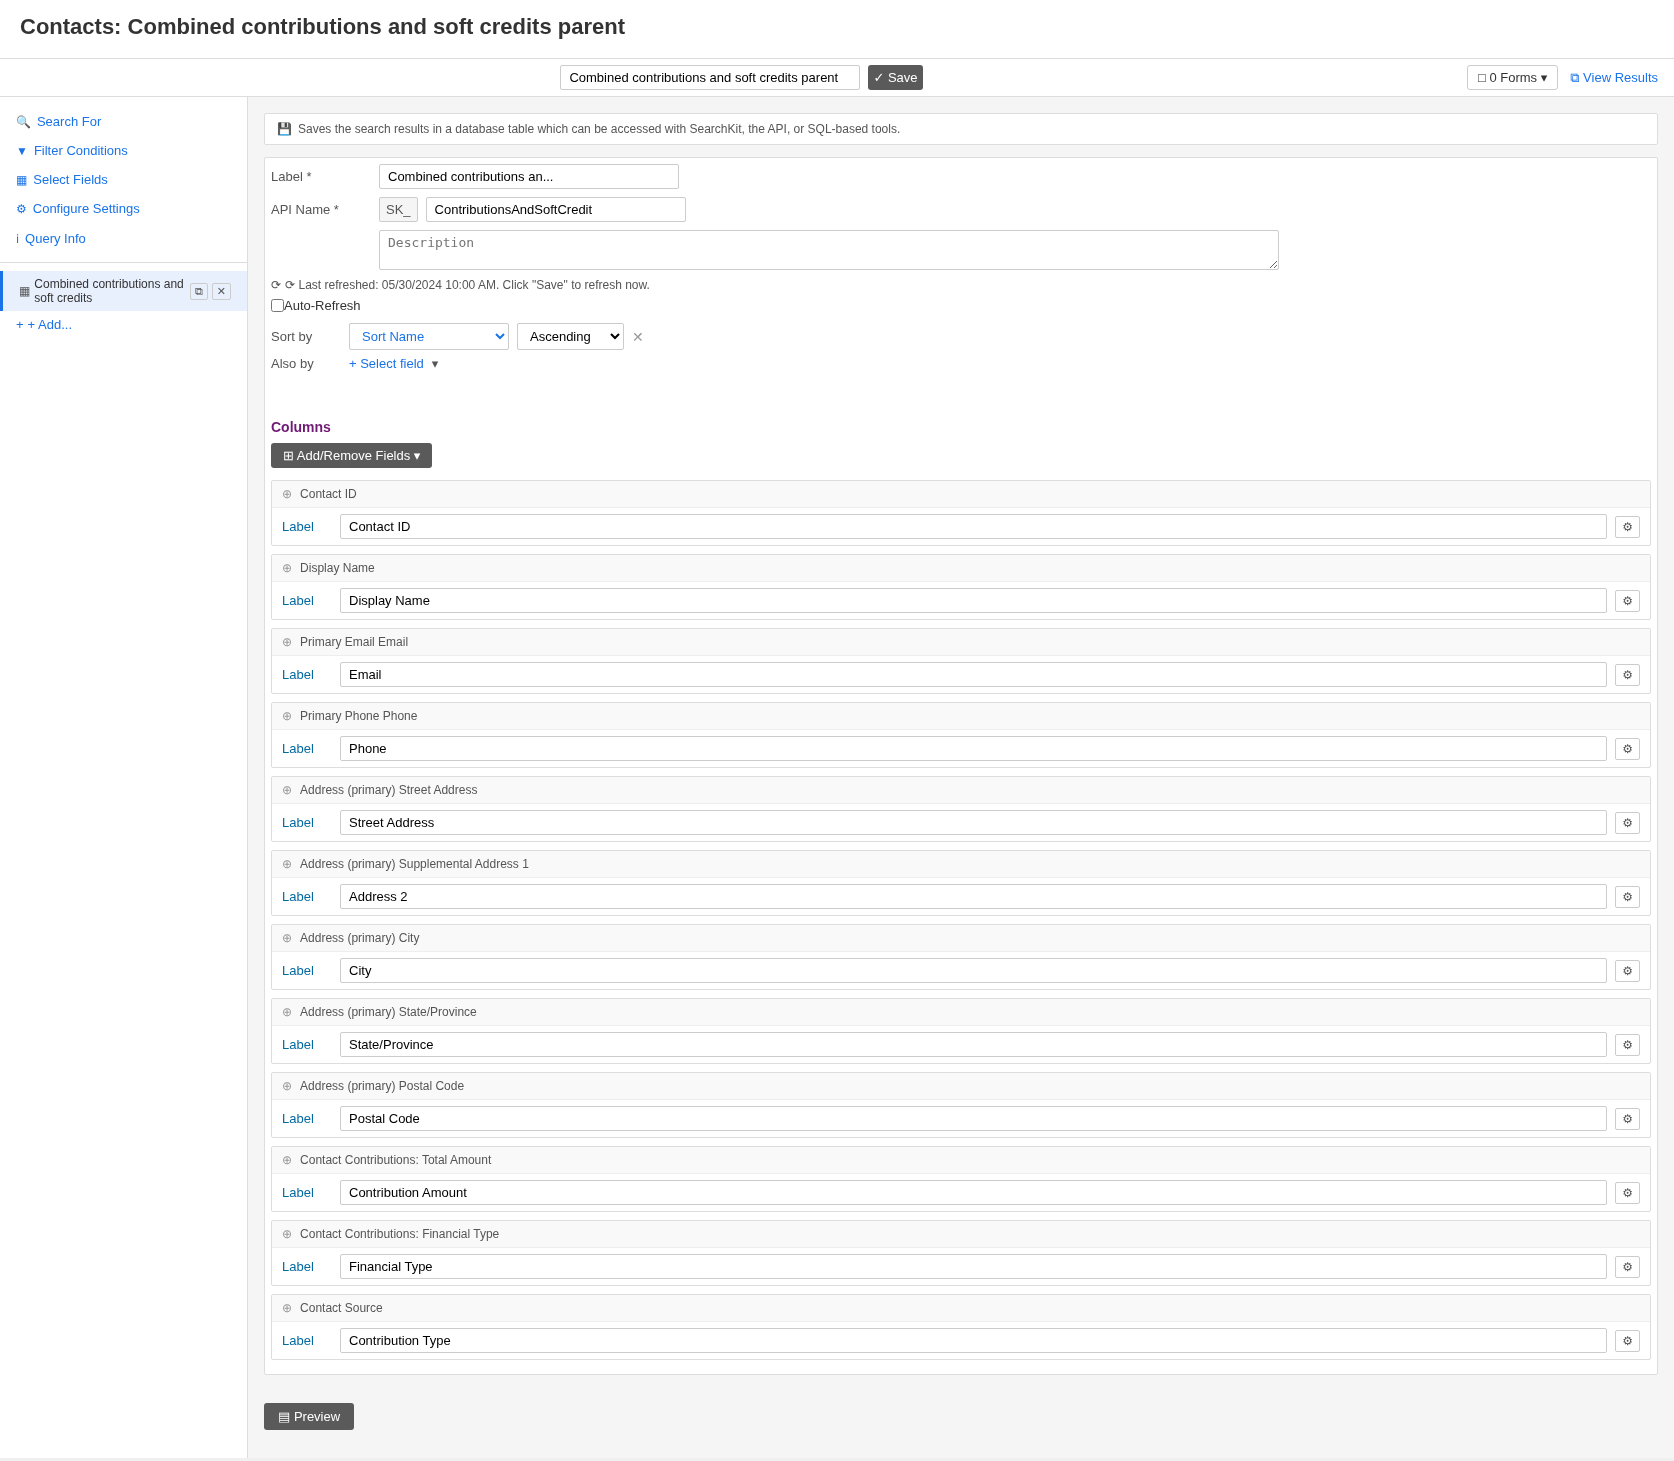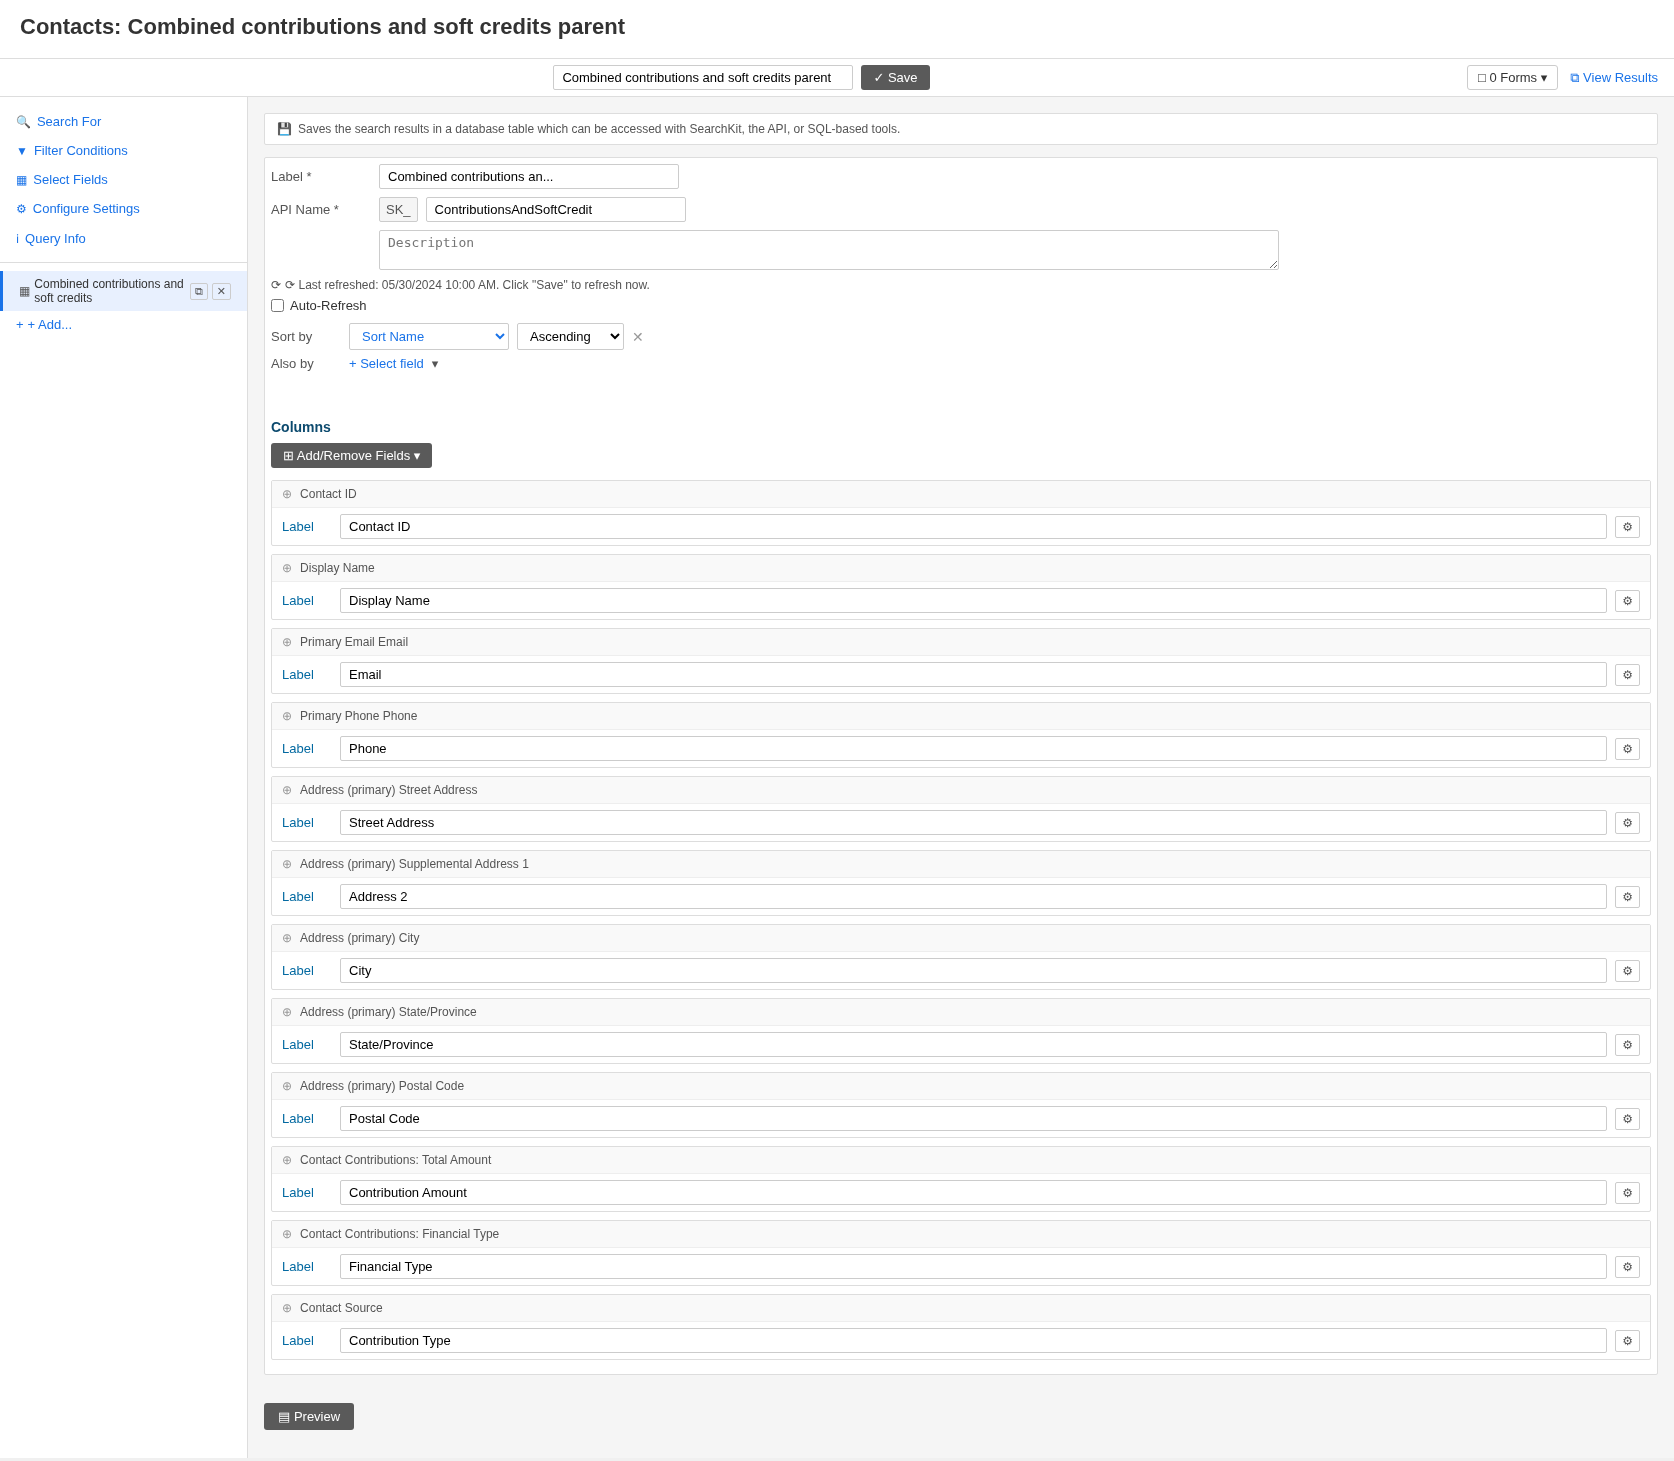--- a/index.html
+++ b/index.html
@@ -2,21 +2,21 @@
 <html><head>
   <meta charset="utf-8">
   <style>
     * { box-sizing: border-box; margin: 0; padding: 0; }
     body { font-family: Arial, sans-serif; font-size: 13px; background: #f0f0f0; color: #333; }
     .page-title { font-size: 22px; font-weight: bold; color: #333; margin-bottom: 10px; }
 
     .top-bar { display: flex; align-items: center; justify-content: space-between; padding: 6px 16px; background: #fff; border-bottom: 1px solid #ddd; }
     .top-bar-left { display: flex; align-items: center; gap: 8px; flex: 1; justify-content: center; }
     .top-bar-input { border: 1px solid #ccc; padding: 4px 8px; font-size: 13px; width: 300px; border-radius: 2px; }
-    .save-btn { background: #5a5a5a; color: #fff; border: none; padding: 5px 12px; border-radius: 3px; cursor: pointer; font-size: 13px; display: flex; align-items: center; gap: 4px; }
+    .save-btn { background: #5a5a5a; color: #fff; border: none; padding: 5px 5px; border-radius: 3px; cursor: pointer; font-size: 13px; display: flex; align-items: center; gap: 4px; }
     .top-bar-right { display: flex; align-items: center; gap: 12px; }
     .forms-btn { font-size: 13px; color: #333; background: #fff; border: 1px solid #ccc; padding: 4px 10px; border-radius: 3px; cursor: pointer; }
     .view-results-link { color: #1a73e8; font-size: 13px; text-decoration: none; cursor: pointer; }
 
     .main-layout { display: flex; min-height: calc(100vh - 100px); }
 
     .sidebar { width: 248px; background: #fff; border-right: 1px solid #ddd; padding: 10px 0; flex-shrink: 0; }
     .sidebar-item { display: flex; align-items: center; gap: 6px; padding: 7px 16px; cursor: pointer; color: #1a73e8; font-size: 13px; }
     .sidebar-item .icon { font-size: 12px; }
     .sidebar-divider { border-top: 1px solid #ddd; margin: 8px 0; }
@@ -31,32 +31,32 @@
 
     .form-section { background: #fff; border: 1px solid #ddd; padding: 6px; margin-bottom: 12px; border-radius: 2px; }
 
     .form-row { display: flex; align-items: center; gap: 8px; margin-bottom: 8px; }
     .form-label { font-size: 13px; color: #555; width: 100px; flex-shrink: 0; }
     .form-input { border: 1px solid #ccc; padding: 4px 8px; font-size: 13px; border-radius: 2px; flex: 1; }
     .form-textarea { border: 1px solid #ccc; padding: 4px 8px; font-size: 13px; border-radius: 2px; width: 100%; min-height: 40px; resize: vertical; }
     .api-prefix { border: 1px solid #ccc; padding: 4px 6px; font-size: 13px; border-radius: 2px; background: #f5f5f5; color: #555; }
 
     .refresh-info { font-size: 12px; color: #555; margin-bottom: 6px; display: flex; align-items: center; gap: 4px; }
-    .auto-refresh-row { display: flex; align-items: center; gap: 6px; font-size: 13px; }
+    .auto-refresh-row { display: flex; align-items: center; font-size: 13px; }
 
     .sort-section { margin-top: 10px; }
     .sort-row { display: flex; align-items: center; gap: 8px; margin-bottom: 6px; }
     .sort-label { font-size: 13px; color: #555; width: 70px; flex-shrink: 0; }
     .sort-select { border: 1px solid #ccc; padding: 4px 8px; font-size: 13px; border-radius: 2px; color: #1a73e8; background: #fff; min-width: 160px; }
     .sort-direction { border: 1px solid #ccc; padding: 4px 8px; font-size: 13px; border-radius: 2px; background: #fff; }
     .sort-clear { color: #999; cursor: pointer; font-size: 14px; background: none; border: none; }
     .select-field-btn { color: #1a73e8; background: none; border: none; cursor: pointer; font-size: 13px; display: flex; align-items: center; gap: 3px; }
 
     .columns-section { margin-top: 12px; }
-    .columns-header { font-size: 14px; font-weight: bold; margin-bottom: 8px; color: #0c4a6e; margin-top: 48px; }
+    .columns-header { font-size: 14px; font-weight: bold; margin-bottom: 8px; color: #701a75; margin-top: 48px; }
     .add-remove-btn { background: #5a5a5a; color: #fff; border: none; padding: 5px 12px; border-radius: 3px; cursor: pointer; font-size: 13px; margin-bottom: 12px; display: flex; align-items: center; gap: 4px; }
 
     .field-block { border: 1px solid #ddd; border-radius: 2px; margin-bottom: 8px; background: #fff; }
     .field-header { padding: 6px 10px; background: #f9f9f9; border-bottom: 1px solid #eee; font-size: 12px; color: #555; display: flex; align-items: center; gap: 4px; }
     .field-body { display: flex; align-items: center; padding: 6px 10px; gap: 8px; }
     .field-label-text { font-size: 13px; color: #0369a1; width: 50px; flex-shrink: 0; }
     .field-input { border: 1px solid #ccc; padding: 4px 8px; font-size: 13px; border-radius: 2px; flex: 1; }
     .field-gear-btn { background: none; border: 1px solid #ccc; border-radius: 2px; cursor: pointer; padding: 3px 6px; font-size: 12px; color: #555; flex-shrink: 0; }
 
     .preview-btn { background: #5a5a5a; color: #fff; border: none; padding: 6px 14px; border-radius: 3px; cursor: pointer; font-size: 13px; margin-top: 16px; display: inline-flex; align-items: center; gap: 4px; }

